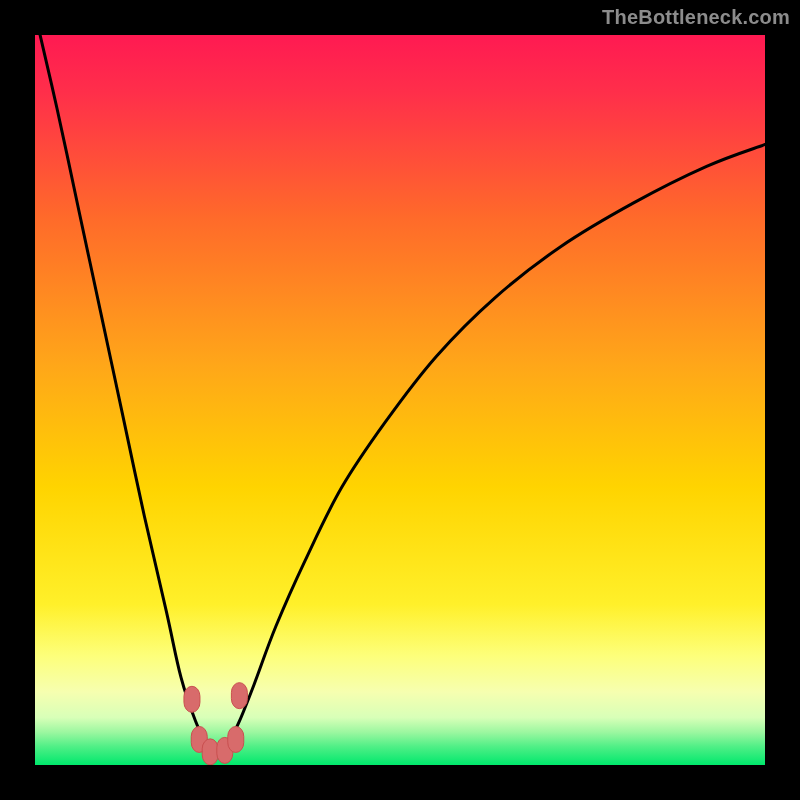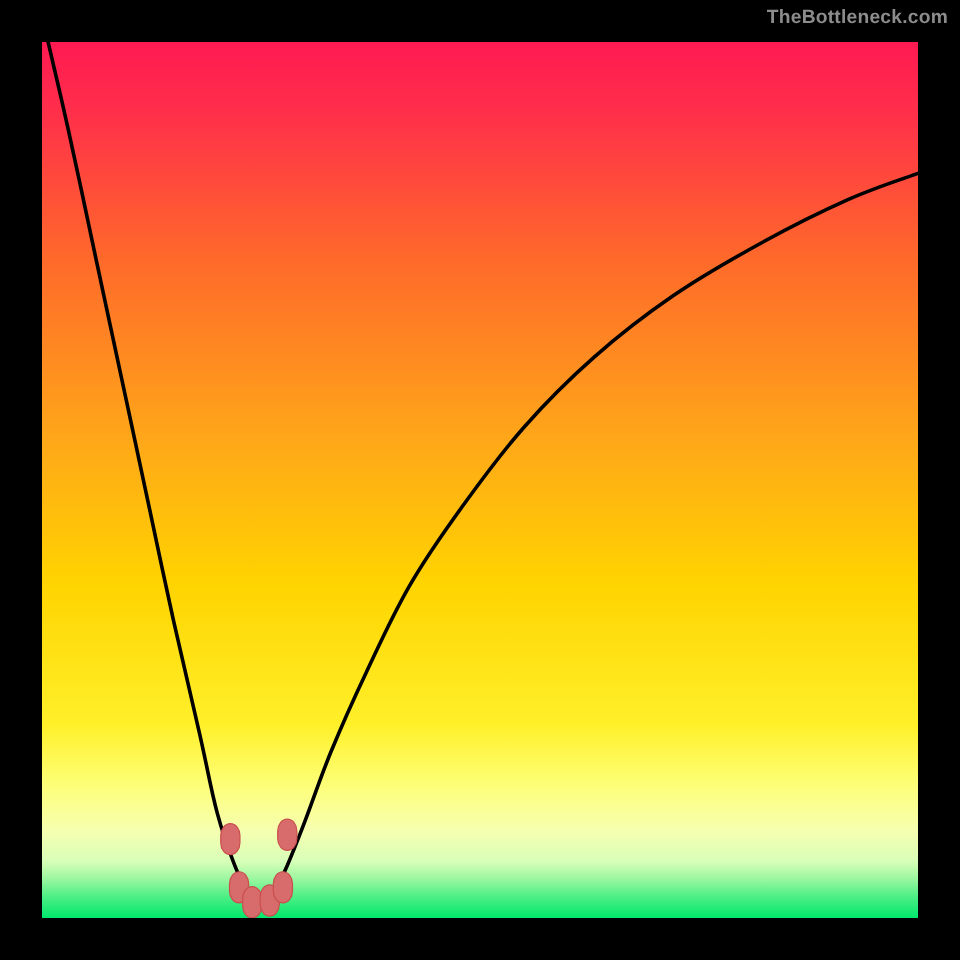--- a/index.html
+++ b/index.html
@@ -24,21 +24,21 @@
     top: 35px;
     width: 730px;
     height: 730px;
     overflow: hidden;
   }
   .watermark {
     position: absolute;
     top: 6px;
     right: 10px;
     font-family: Arial, Helvetica, sans-serif;
-    font-size: 16px;
+    font-size: 20px;
     font-weight: 600;
     color: #8c8c8c;
     letter-spacing: 0.2px;
   }
   svg {
     position: absolute;
     left: 0;
     top: 0;
   }
 </style>

